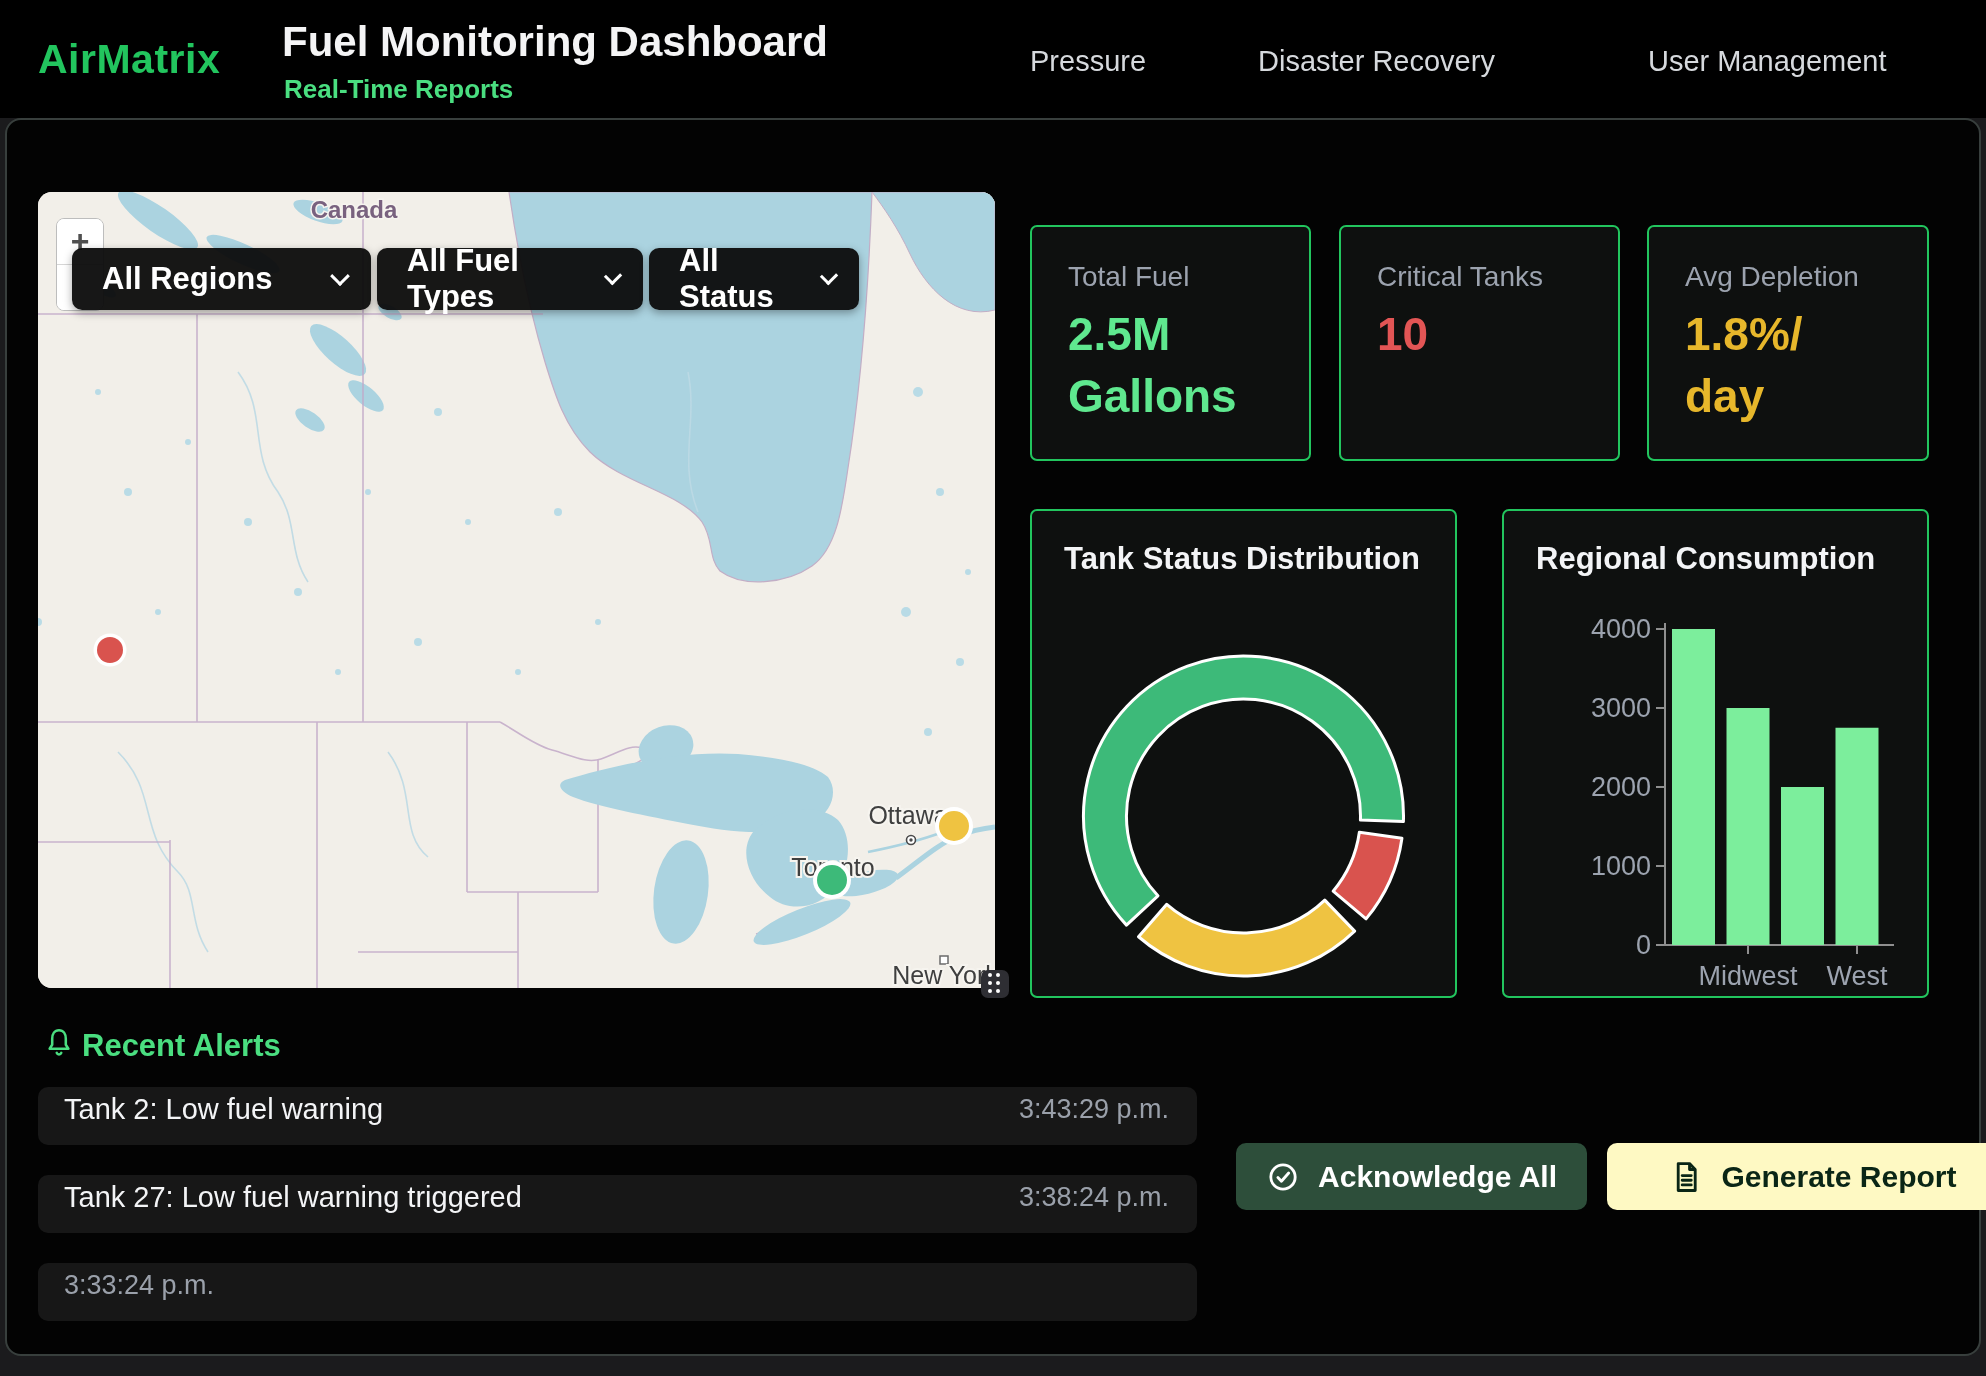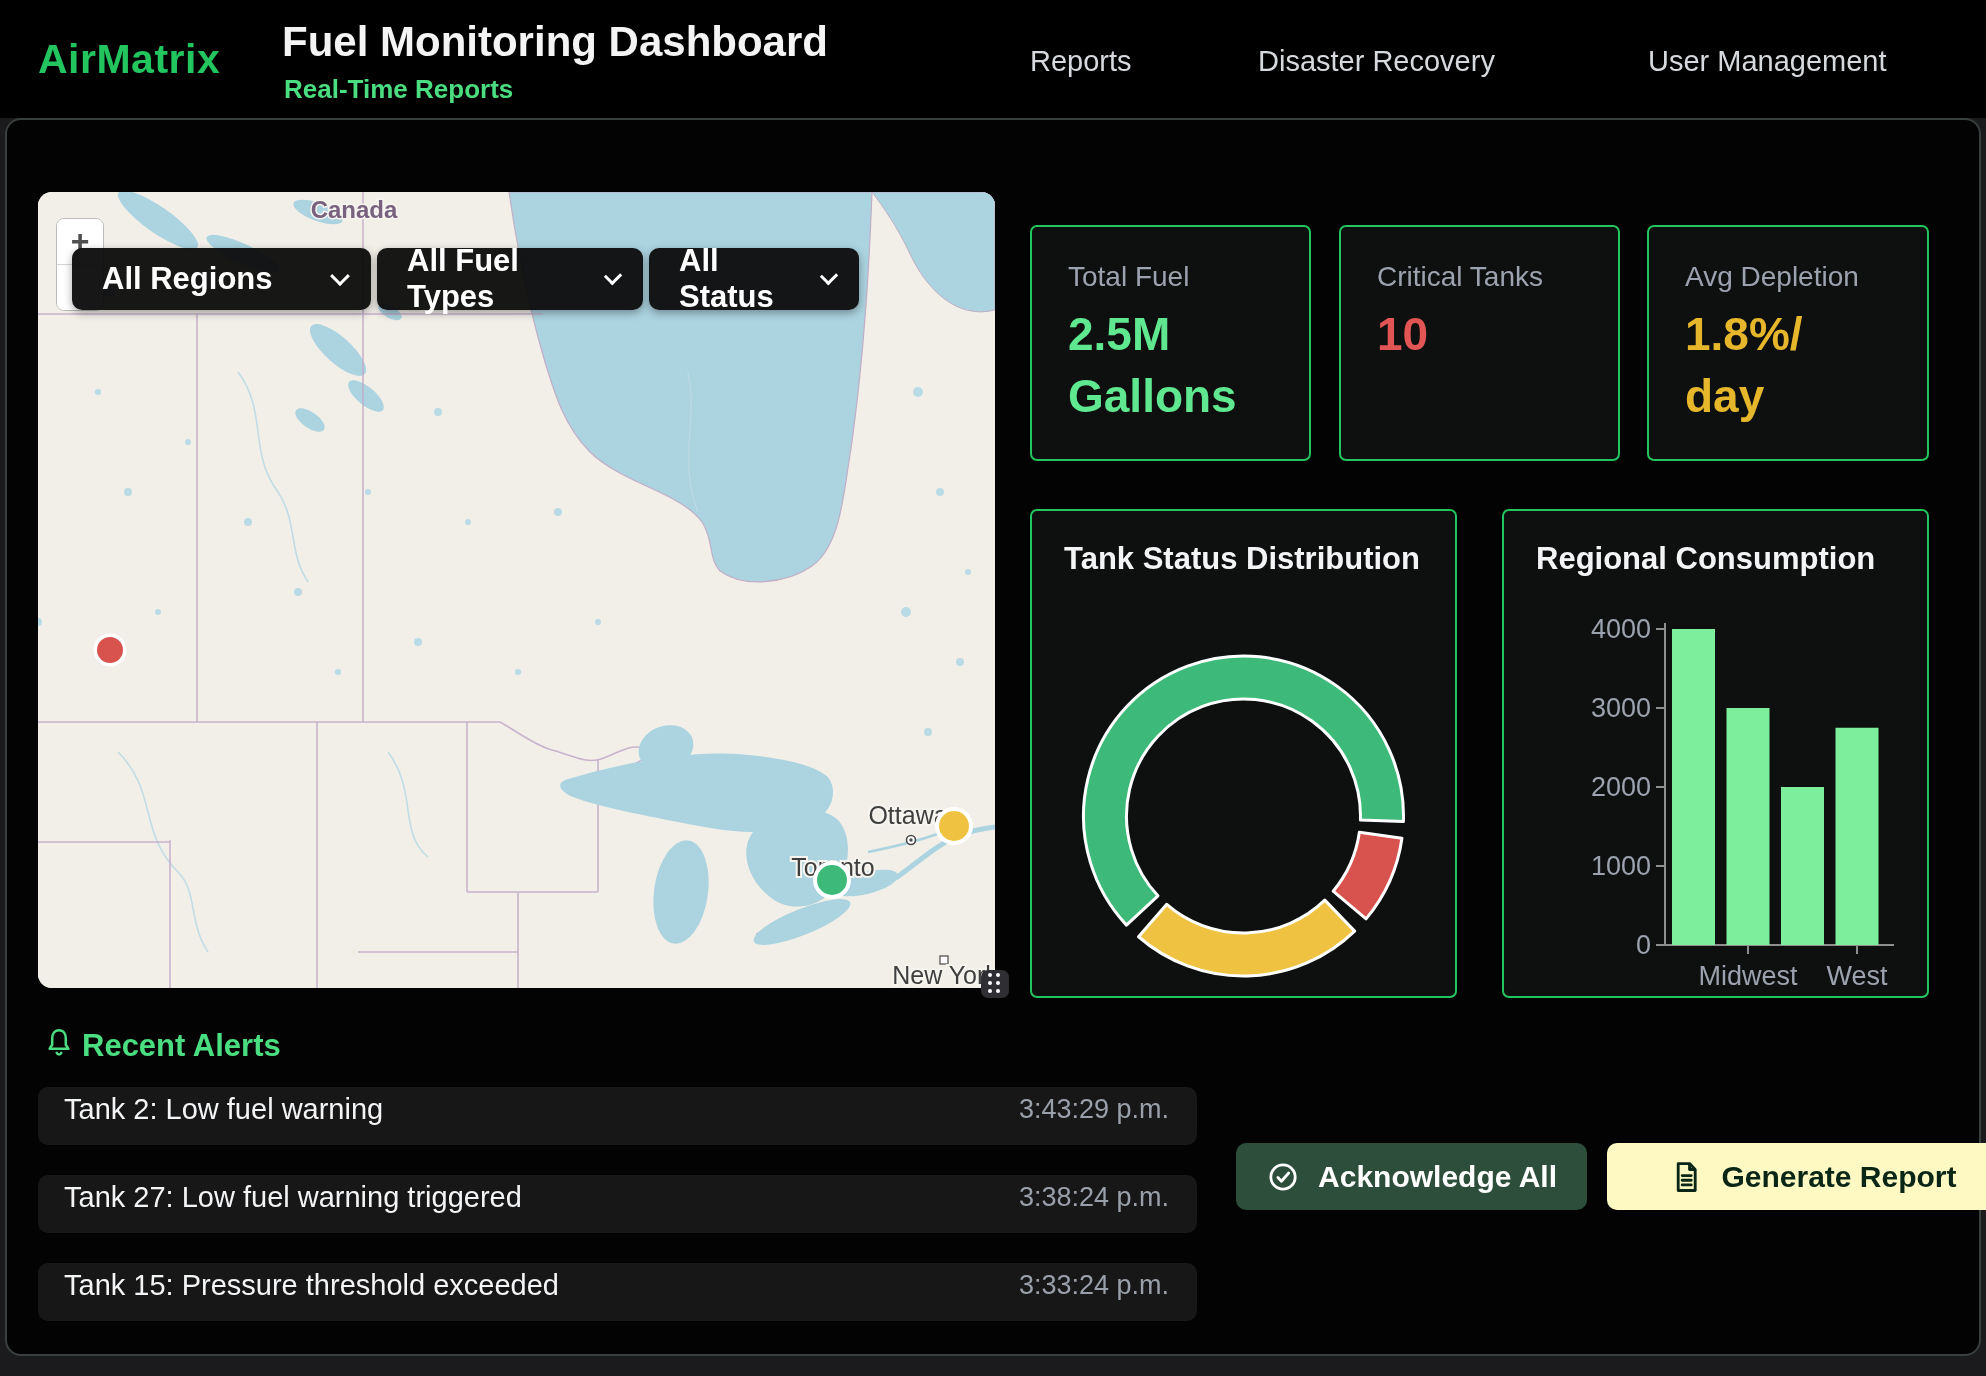--- a/index.html
+++ b/index.html
@@ -54,21 +54,21 @@
 </style>
 </head>
 <body>
 
 <div class="page">
 
   <div class="header">
     <div class="brand">AirMatrix</div>
     <div class="title">Fuel Monitoring Dashboard</div>
     <div class="subtitle">Real-Time Reports</div>
-    <div class="nav-item" style="left:1030px">Reports</div>
+    <div class="nav-item" style="left:1030px">Pressure</div>
     <div class="nav-item" style="left:1258px">Disaster Recovery</div>
     <div class="nav-item" style="left:1648px">User Management</div>
   </div>
 
   <div class="shell"></div>
 
   <div class="map-panel">
     <svg width="957" height="796" viewBox="0 0 957 796">
       <rect x="0" y="0" width="957" height="796" fill="#f2efe9"></rect>
 
@@ -264,21 +264,20 @@
 
   <div class="alert-row" style="top:1087px;">
     <span class="alert-text">Tank 2: Low fuel warning</span>
     <span class="alert-time">3:43:29 p.m.</span>
   </div>
   <div class="alert-row" style="top:1175px;">
     <span class="alert-text">Tank 27: Low fuel warning triggered</span>
     <span class="alert-time">3:38:24 p.m.</span>
   </div>
   <div class="alert-row" style="top:1263px;">
-    <span class="alert-text">Tank 15: Pressure threshold exceeded</span>
     <span class="alert-time">3:33:24 p.m.</span>
   </div>
 
   <button class="btn btn-ack">
     <svg width="34" height="34" viewBox="0 0 24 24">
       <circle cx="12" cy="12" r="8.6" fill="none" stroke="#fff" stroke-width="2"></circle>
       <path d="M8.4 12.4 L10.9 15 L16 9.2" fill="none" stroke="#fff" stroke-width="2" stroke-linecap="round" stroke-linejoin="round"></path>
     </svg>
     <span>Acknowledge All</span>
   </button>

